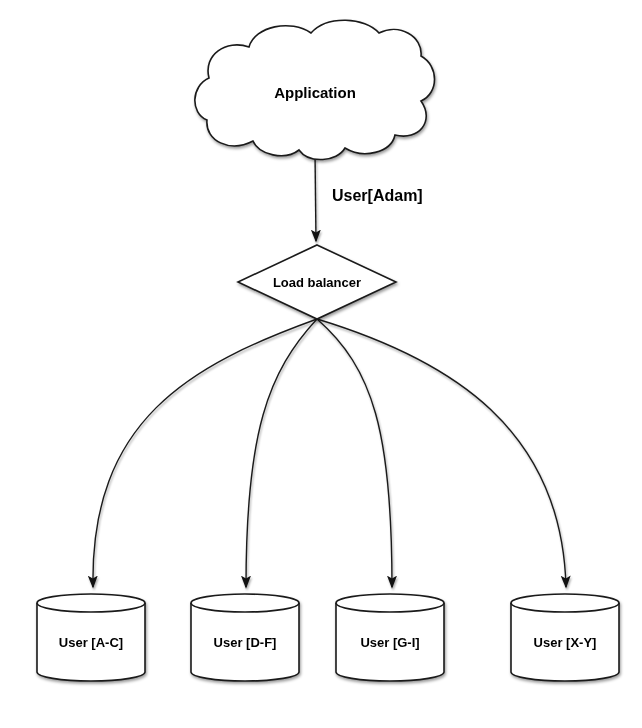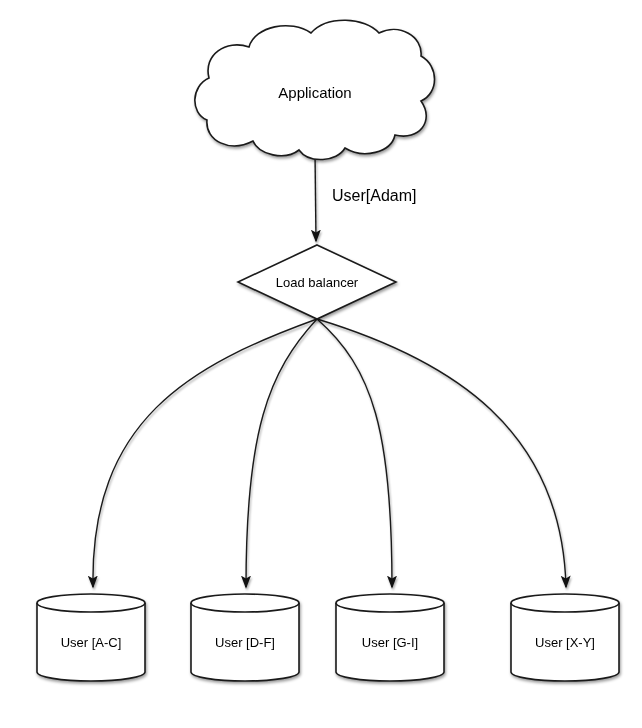--- a/index.html
+++ b/index.html
@@ -12,20 +12,21 @@
     margin: 0;
     padding: 0;
     background: var(--bg);
   }
   .canvas {
     position: relative;
     width: 642px;
     height: 728px;
     background: var(--bg);
     overflow: hidden;
+    font-weight: bold;
   }
   svg { display: block; }
   .shape {
     fill: var(--fill);
     stroke: var(--line);
     stroke-width: 1.6;
   }
   .edge {
     fill: none;
     stroke: var(--line);

